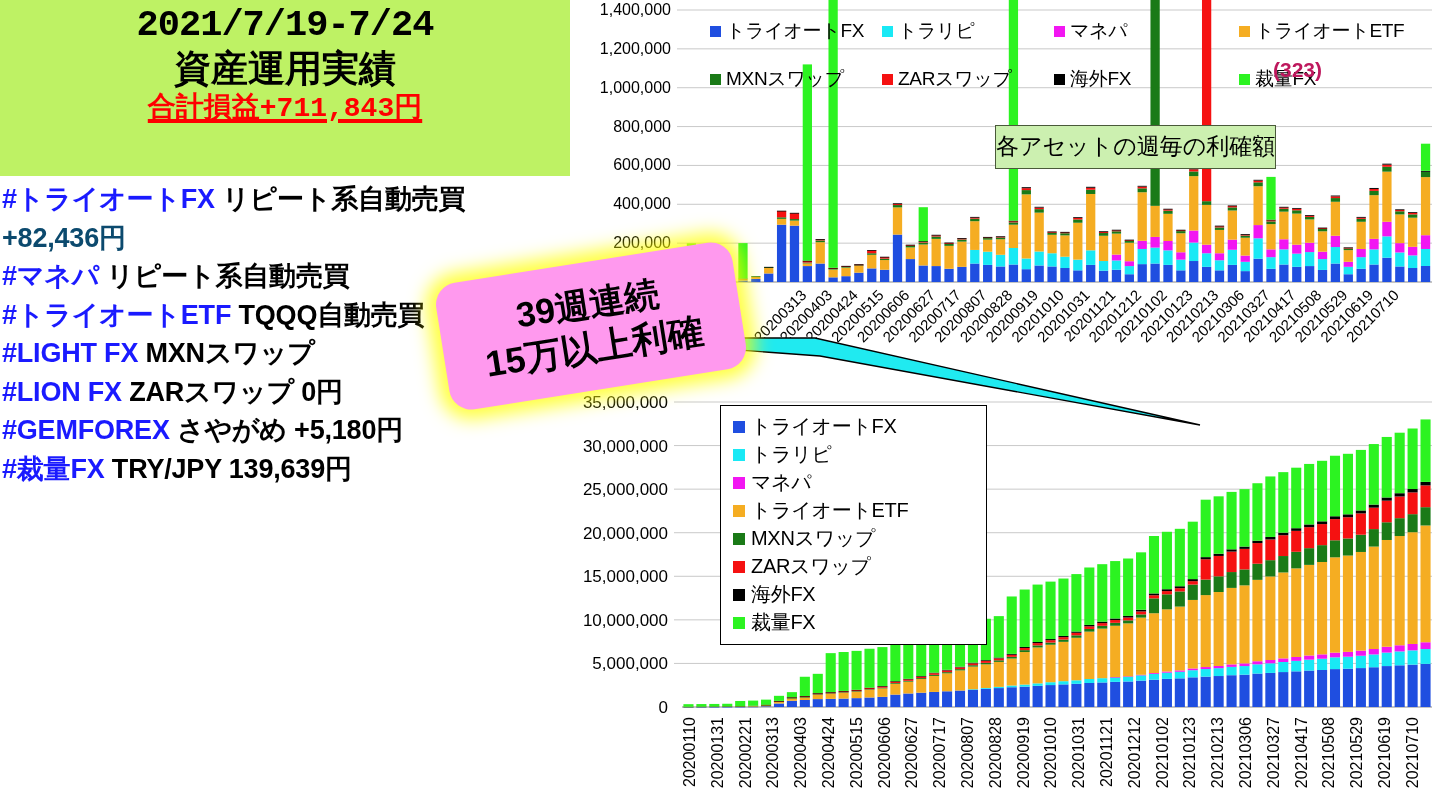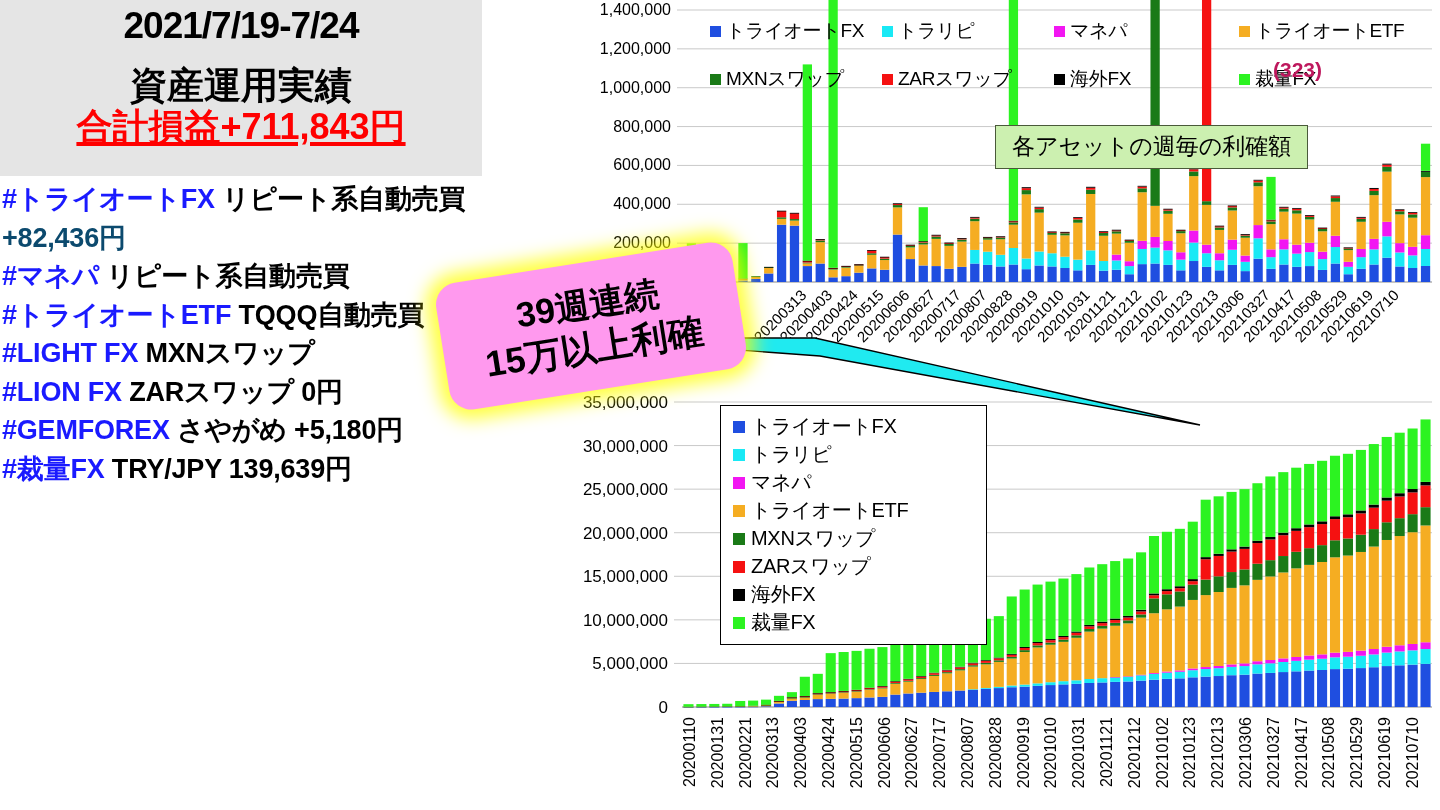--- a/index.html
+++ b/index.html
@@ -5,34 +5,34 @@
   html,body{margin:0;padding:0;background:#ffffff;}
   body{
     width:1440px;height:810px;position:relative;overflow:hidden;
     font-family:"Liberation Sans","DejaVu Sans",sans-serif;
   }
 
   
   #left-panel{position:absolute;left:0;top:0;width:570px;height:810px;}
 
   #header-banner{
-    position:absolute;left:0;top:0;width:482px;height:176px;
-    background:#e5e5e5;box-sizing:border-box;
-    display:flex;flex-direction:column;align-items:center;justify-content:flex-start;
+    position:absolute;left:0;top:0;width:570px;height:176px;
+    background:#bef264;box-sizing:border-box;
+    display:flex;flex-direction:column;align-items:center;justify-content:flex-start;font-family:Liberation Mono, monospace;
   }
   #hdr-line1{
     font-size:37px;font-weight:bold;color:#000;letter-spacing:-1px;
     line-height:1.02;margin-top:7px;white-space:nowrap;
   }
   #hdr-line2{
     font-size:37px;font-weight:bold;color:#000;letter-spacing:0px;
-    line-height:1.08;margin-top:21px;white-space:nowrap;
+    line-height:1.08;margin-top:7px;white-space:nowrap;
   }
   #hdr-line3{
-    font-size:36px;font-weight:bold;color:#ff0000;
+    font-size:28px;font-weight:bold;color:#ff0000;
     line-height:1.05;margin-top:2px;white-space:nowrap;
     text-decoration:underline;text-decoration-thickness:4px;text-underline-offset:3px;
   }
 
   #asset-list{
     position:absolute;left:2px;top:180px;width:568px;font-weight:bold;
   }
   .asset-line{
     font-size:27px;line-height:38.5px;color:#000;white-space:nowrap;
     letter-spacing:-0.2px;
@@ -77,21 +77,21 @@
     z-index:20;
   }
   #bot-legend .li{display:flex;align-items:center;margin:1px 0;white-space:nowrap;}
   #bot-legend .sw{width:12px;height:12px;margin-right:6px;flex:0 0 auto;}
   #bot-legend .lb{font-size:20px;color:#000;letter-spacing:-0.3px;}
 
   
   #callout-green{
     position:absolute;left:425px;top:125px;
     background:#ccf0b0;border:1.6px solid #4a5a3a;
-    padding:5px 16px 6px;z-index:25;
+    padding:5px 0 6px;z-index:25;
   }
   #callout-green span{font-size:23px;color:#000;white-space:nowrap;}
   #cyan-tail{position:absolute;left:570px;top:330px;z-index:34;pointer-events:none;}
 
   #label-323{
     position:absolute;left:1273px;top:58px;z-index:25;
     font-size:21px;font-weight:bold;color:#be185d;
   }
 
   

